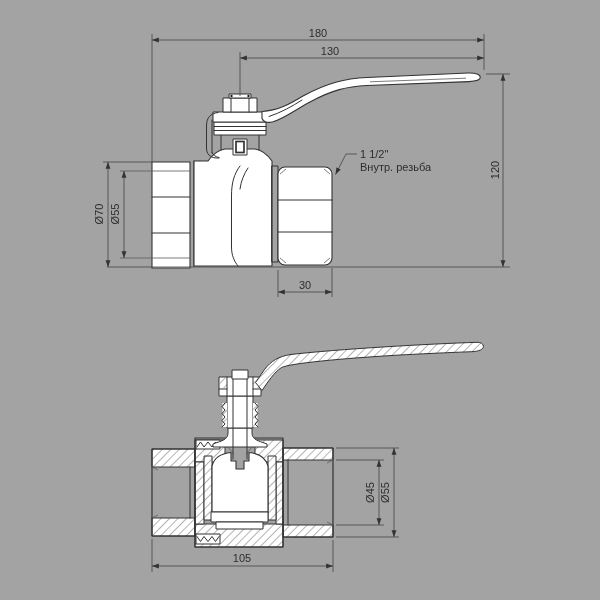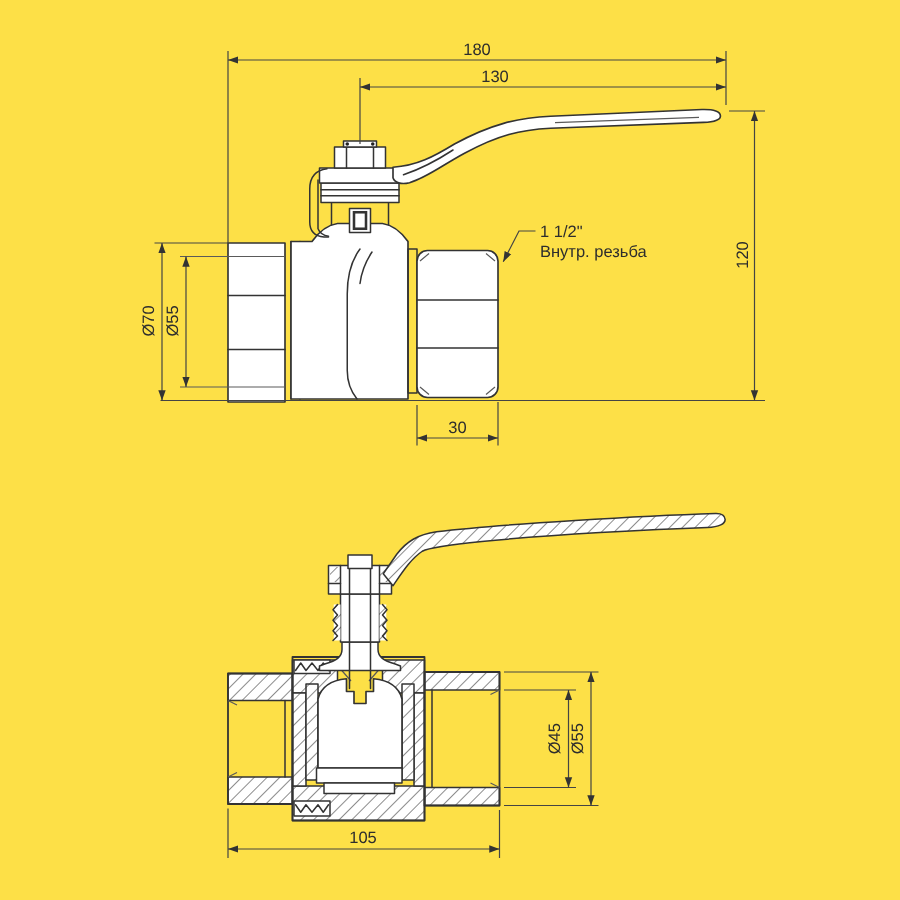--- a/index.html
+++ b/index.html
@@ -1,17 +1,17 @@
 <!DOCTYPE html>
 <html><head>
 <meta charset="utf-8">
 <style>
   html,body{margin:0;padding:0;background:#ffffff;}
   body{width:600px;height:600px;overflow:hidden;}
-  .canvas-wrap{position:relative;width:600px;height:600px;background:#fde047;}
+  .canvas-wrap{position:relative;width:600px;height:600px;background:#a3a3a3;}
   svg{display:block;}
   
   .ol   {stroke:#333;stroke-width:1.2;fill:none;stroke-linejoin:round;stroke-linecap:round;}
   .ol2  {stroke:#333;stroke-width:1;fill:none;stroke-linejoin:round;stroke-linecap:round;}
   .thin {stroke:#5a5a5a;stroke-width:.8;fill:none;}
   .dim  {stroke:#444;stroke-width:.8;fill:none;}
   .whitefill{fill:#fff;stroke:#333;stroke-width:1.1;stroke-linejoin:round;}
   .whitefill2{fill:#fff;stroke:#333;stroke-width:1;stroke-linejoin:round;}
   .hatched{fill:url(#hatch);stroke:#333;stroke-width:1;stroke-linejoin:round;}
   .hatchonly{fill:url(#hatch);stroke:none;}

